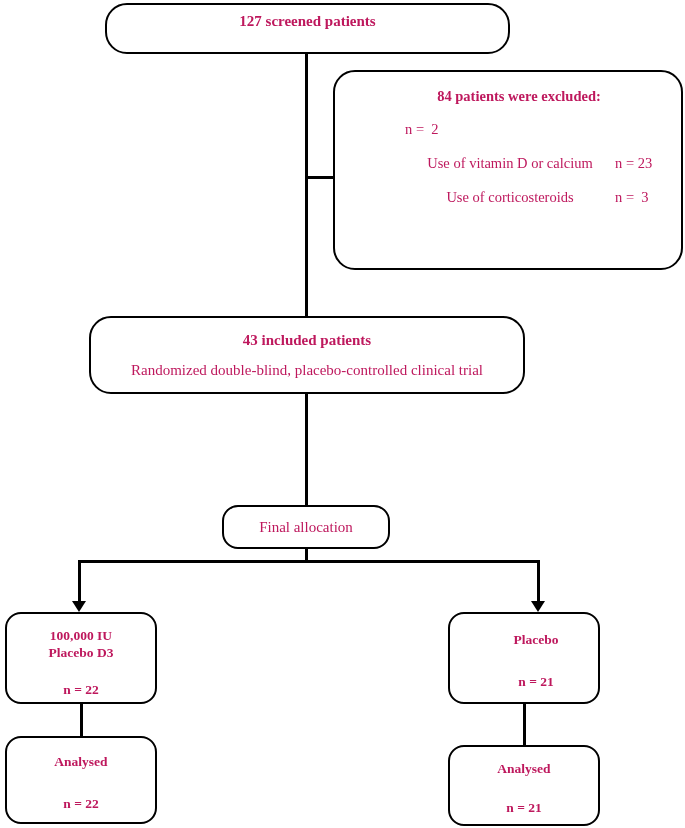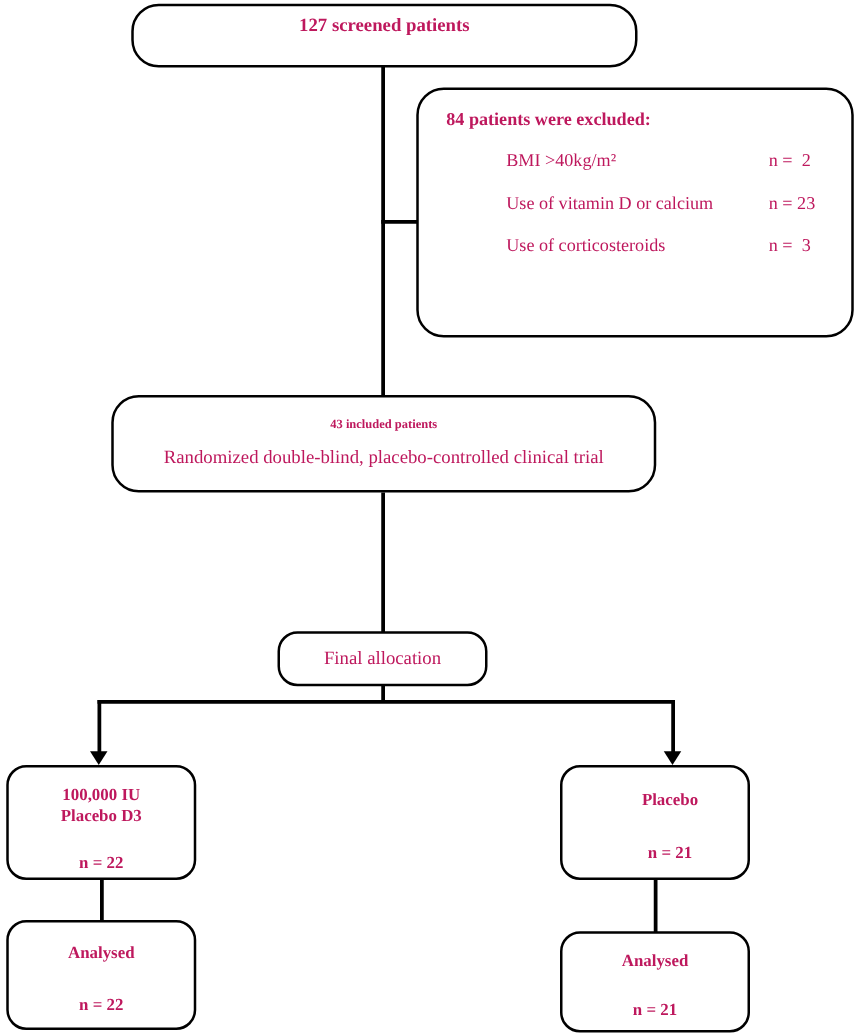--- a/index.html
+++ b/index.html
@@ -47,21 +47,21 @@
   #node-screened {
     left: 105px; top: 3px; width: 405px; height: 51px;
     justify-content: flex-start;
     padding-top: 7px;
   }
   #node-screened .line-bold { font-size: 15px; }
 
   #node-excluded {
     left: 333px; top: 70px; width: 350px; height: 200px;
     display: block;
-    text-align: left;
+    text-align: center;
     padding: 16px 0 0 22px;
   }
   #node-excluded .excl-title {
     font-weight: bold;
     font-size: 14.5px;
     margin-bottom: 16px;
   }
   .excl-row {
     display: flex;
     align-items: baseline;
@@ -77,21 +77,21 @@
   }
   .excl-n {
     white-space: pre;
     font-variant-numeric: tabular-nums;
   }
 
   #node-included {
     left: 89px; top: 316px; width: 436px; height: 78px;
     justify-content: center;
   }
-  #node-included .line-bold { font-size: 10px; margin-bottom: 11px; }
+  #node-included .line-bold { font-size: 15px; margin-bottom: 11px; }
   #node-included .line-plain { font-size: 15px; }
 
   #node-allocation {
     left: 222px; top: 505px; width: 168px; height: 44px;
   }
   #node-allocation .line-plain { font-size: 15px; }
 
   #node-arm-left {
     left: 5px; top: 612px; width: 152px; height: 92px;
     justify-content: flex-start;
@@ -172,21 +172,20 @@
 
   <div class="node rounded-lg" id="node-screened">
     <div class="line-bold">127 screened patients</div>
   </div>
 
   <div class="node rounded-lg" id="node-excluded">
     <div class="excl-title">84 patients were excluded:</div>
 
 
     <div class="excl-row">
-      <span class="excl-label">BMI &gt;40kg/m²</span>
       <span class="excl-n">n =  2</span>
     </div>
 
     <div class="excl-row">
       <span class="excl-label">Use of vitamin D or calcium</span>
       <span class="excl-n">n = 23</span>
     </div>
 
     <div class="excl-row">
       <span class="excl-label">Use of corticosteroids</span>

